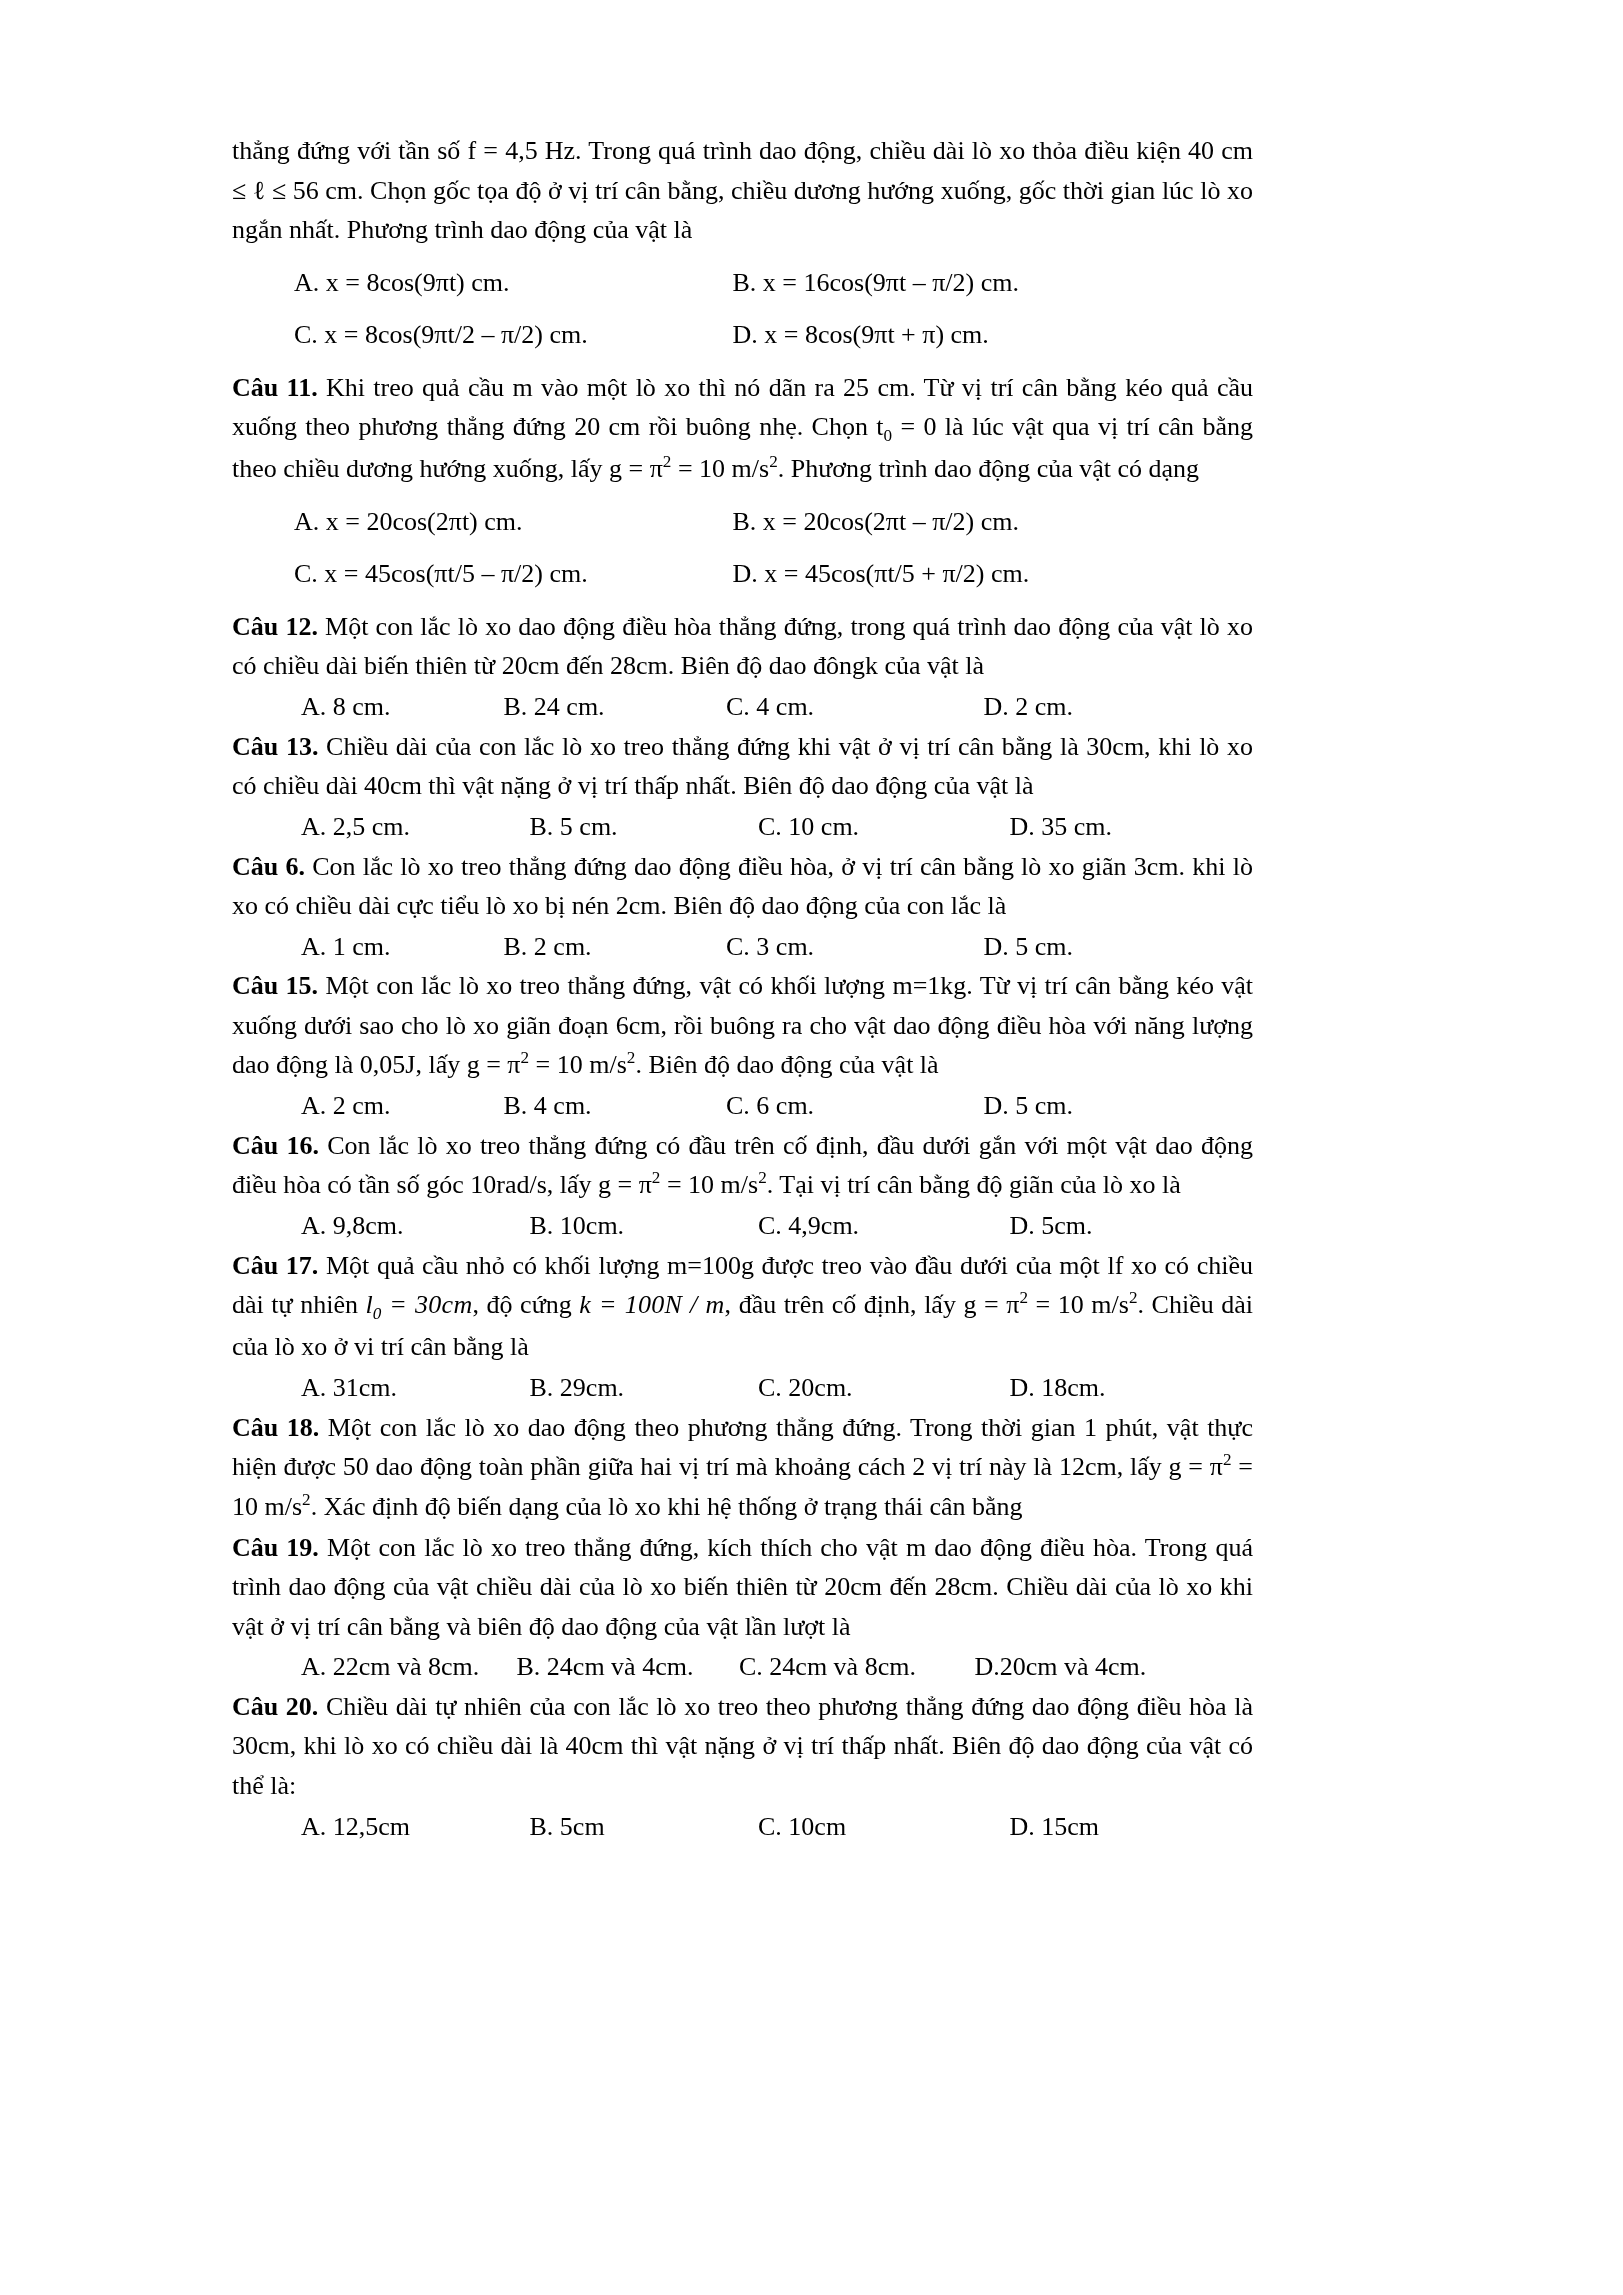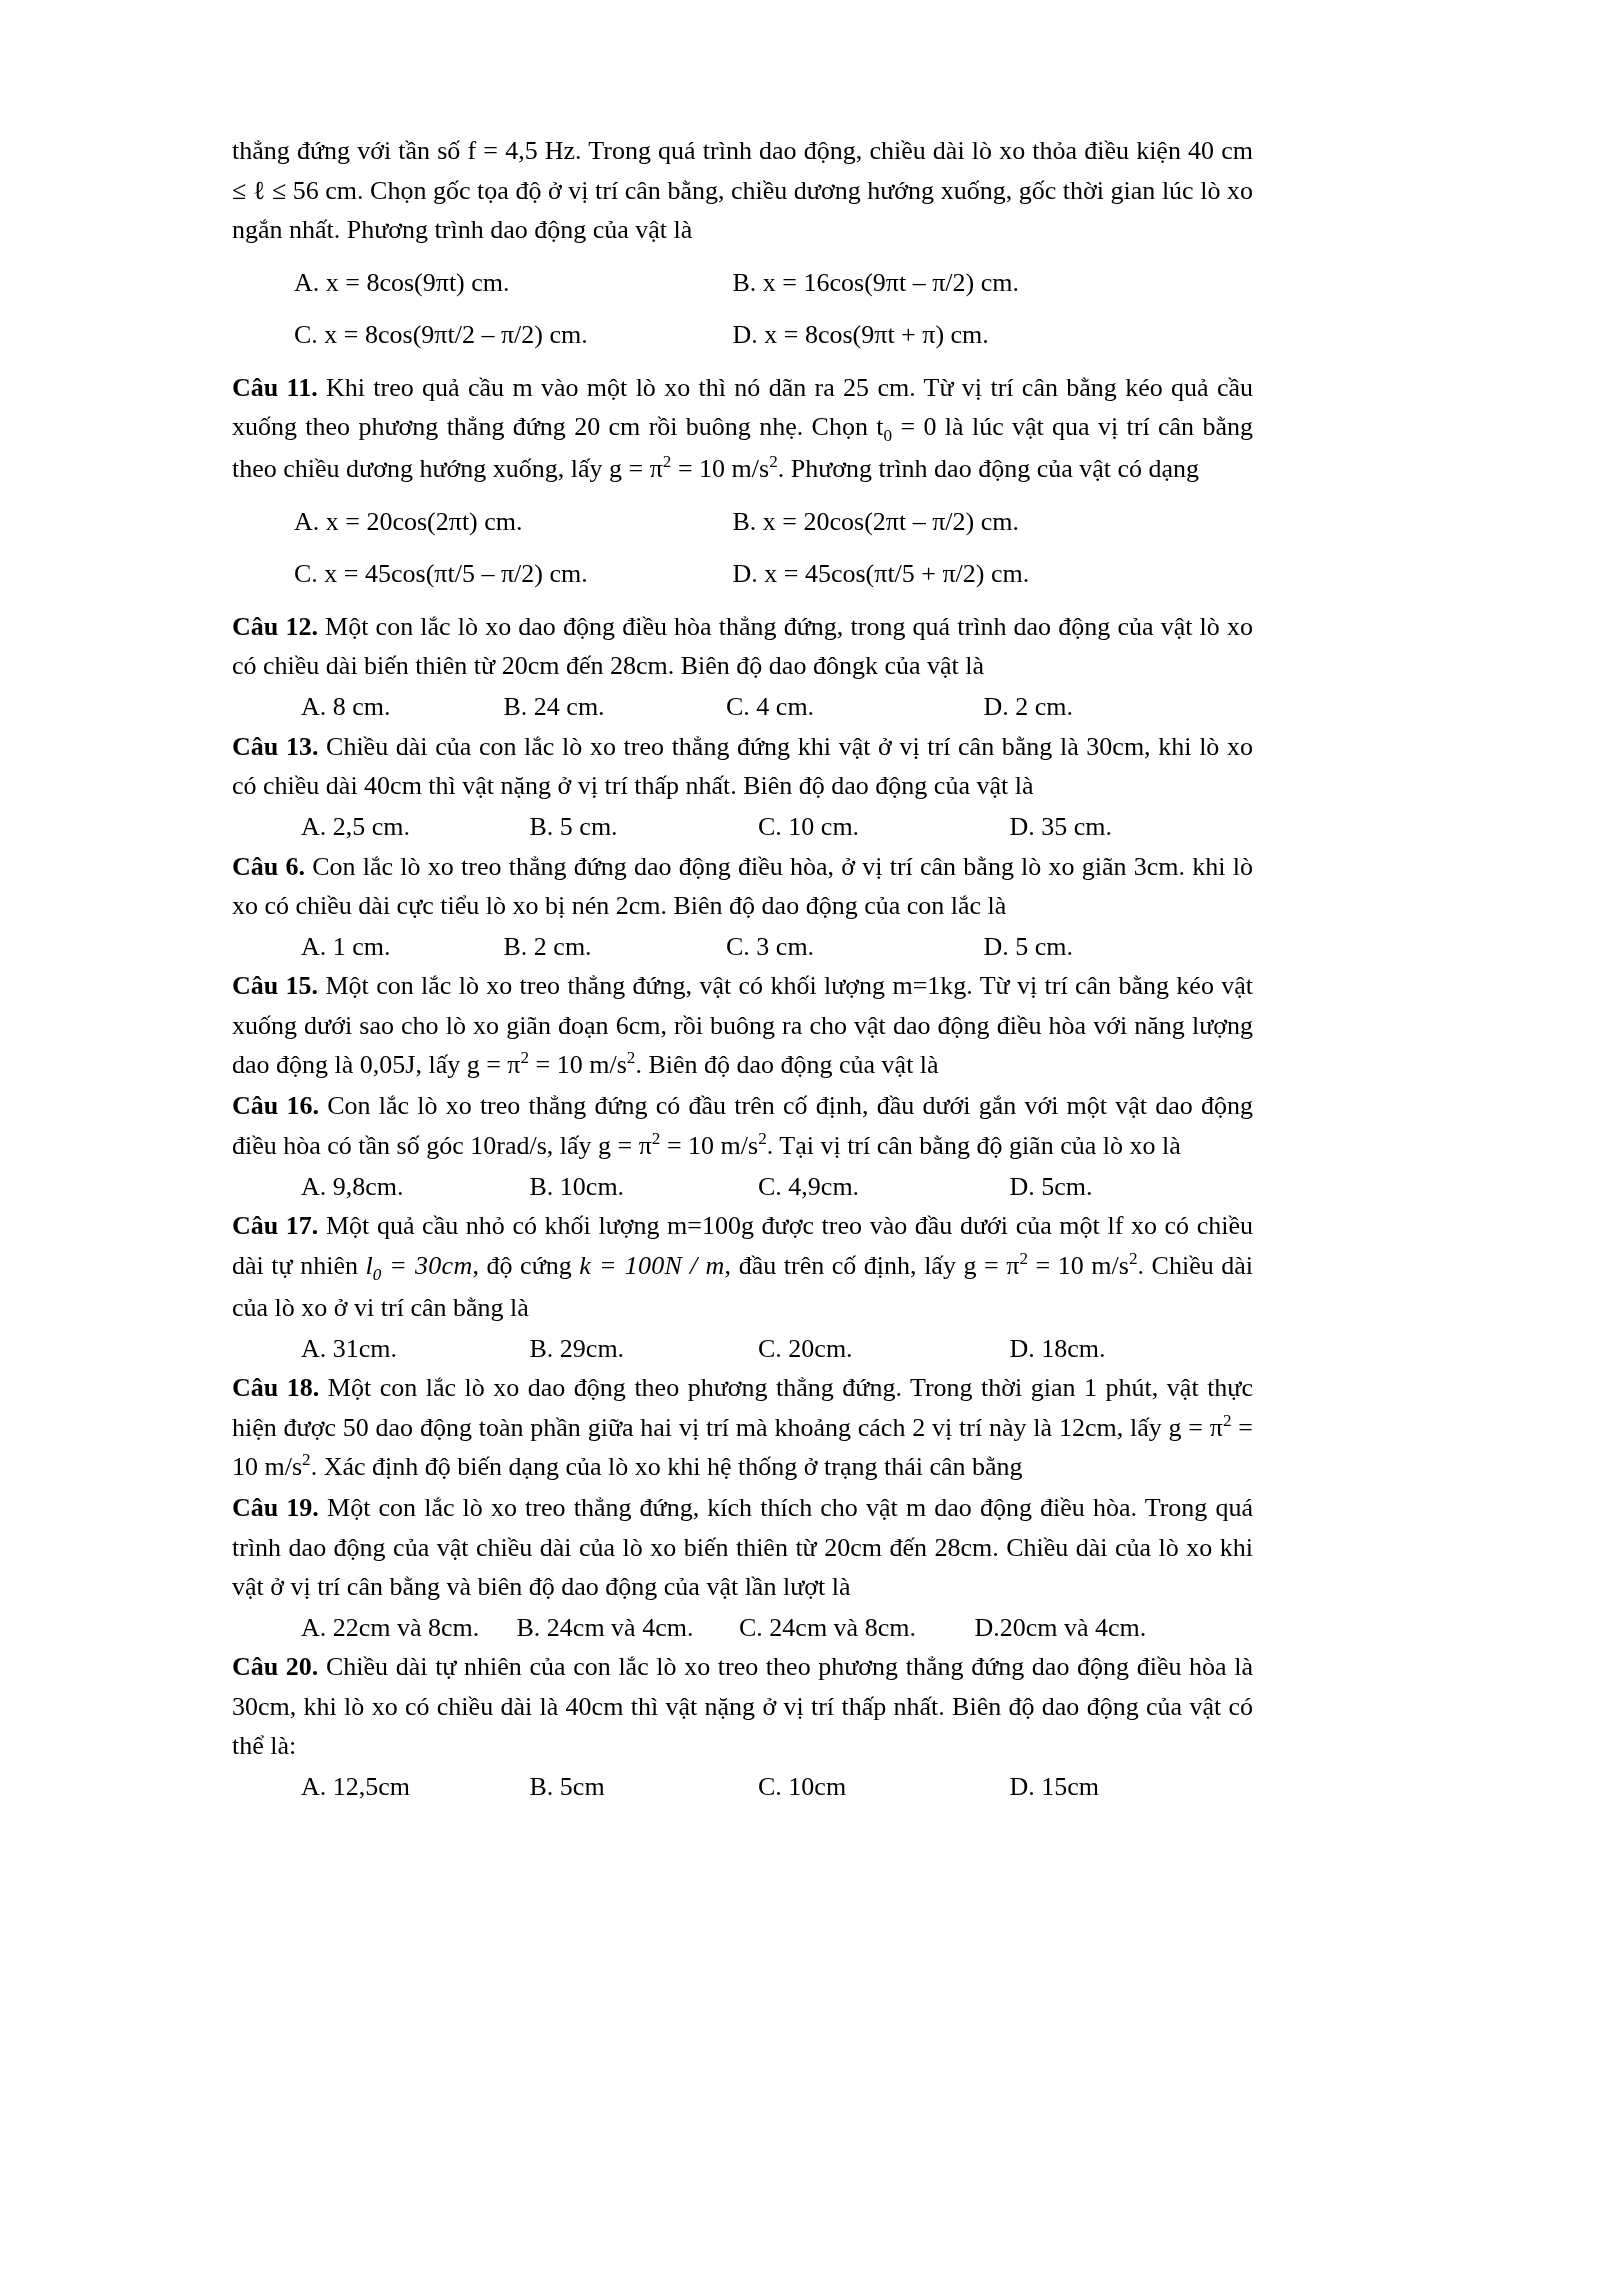--- a/index.html
+++ b/index.html
@@ -171,20 +171,26 @@
       <span class="opt c3">C. 3 cm.</span>
       <span class="opt c4">D. 5 cm.</span>
     </div>
 
     <p class="para">
       <span class="lbl">Câu 15.</span>
       <span>Một con lắc lò xo treo thẳng đứng, vật có khối lượng m=1kg. Từ vị trí cân bằng kéo vật</span>
       <span>xuống dưới sao cho lò xo giãn đoạn 6cm, rồi buông ra cho vật dao động điều hòa với năng lượng</span>
       <span>dao động là 0,05J, lấy g = π</span><sup>2</sup><span> = 10 m/s</span><sup>2</sup><span>. Biên độ dao động của vật là</span>
     </p>
+    <div class="ans-4col">
+      <span class="opt c1">A. 2 cm.</span>
+      <span class="opt c2">B. 4 cm.</span>
+      <span class="opt c3">C. 6 cm.</span>
+      <span class="opt c4">D. 5 cm.</span>
+    </div>
 
     <p class="para">
       <span class="lbl">Câu 16.</span>
       <span>Con lắc lò xo treo thẳng đứng có đầu trên cố định, đầu dưới gắn với một vật dao động</span>
       <span>điều hòa có tần số góc 10rad/s, lấy g = π</span><sup>2</sup><span> = 10 m/s</span><sup>2</sup><span>. Tại vị trí cân bằng độ giãn của lò xo là</span>
     </p>
     <div class="ans-4col wide">
       <span class="opt c1">A. 9,8cm.</span>
       <span class="opt c2">B. 10cm.</span>
       <span class="opt c3">C. 4,9cm.</span>

